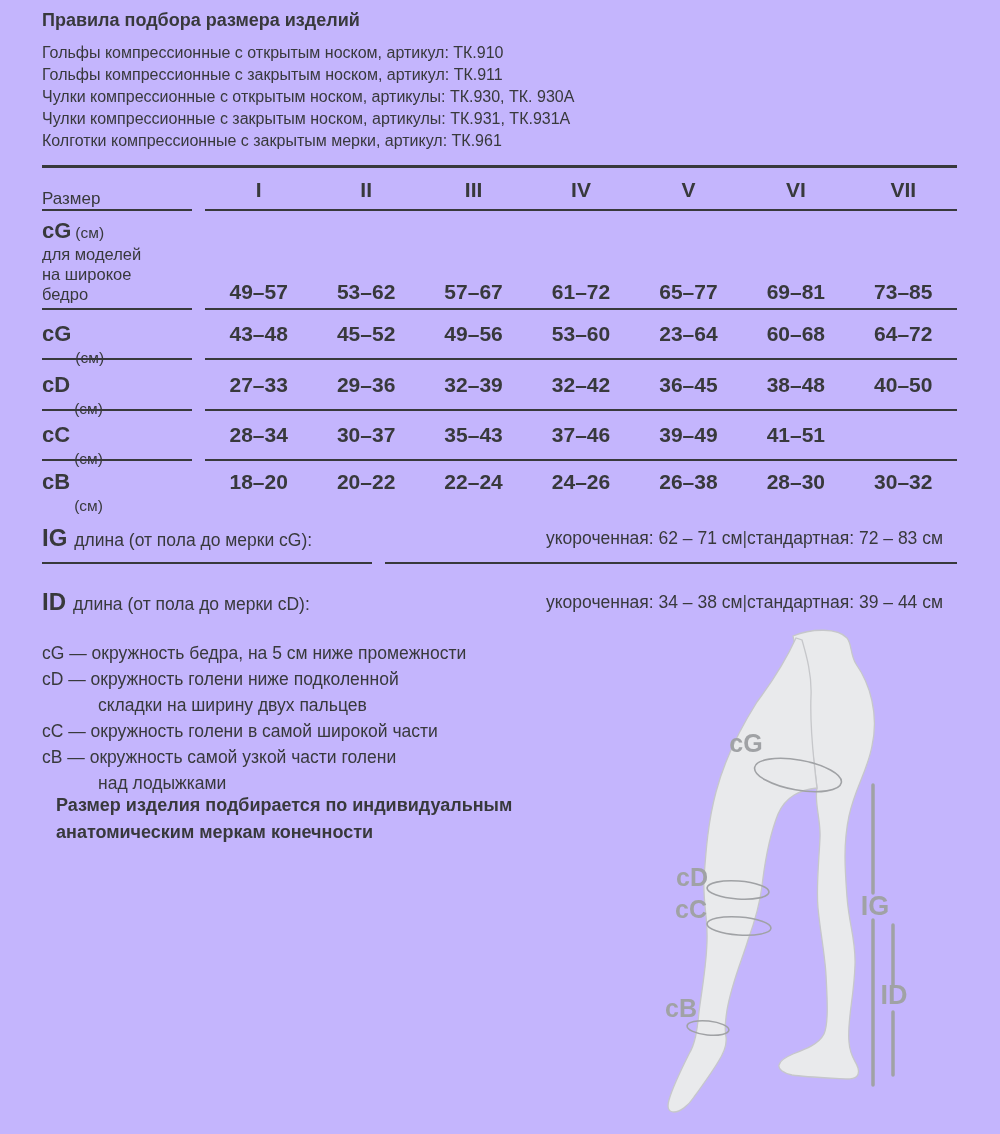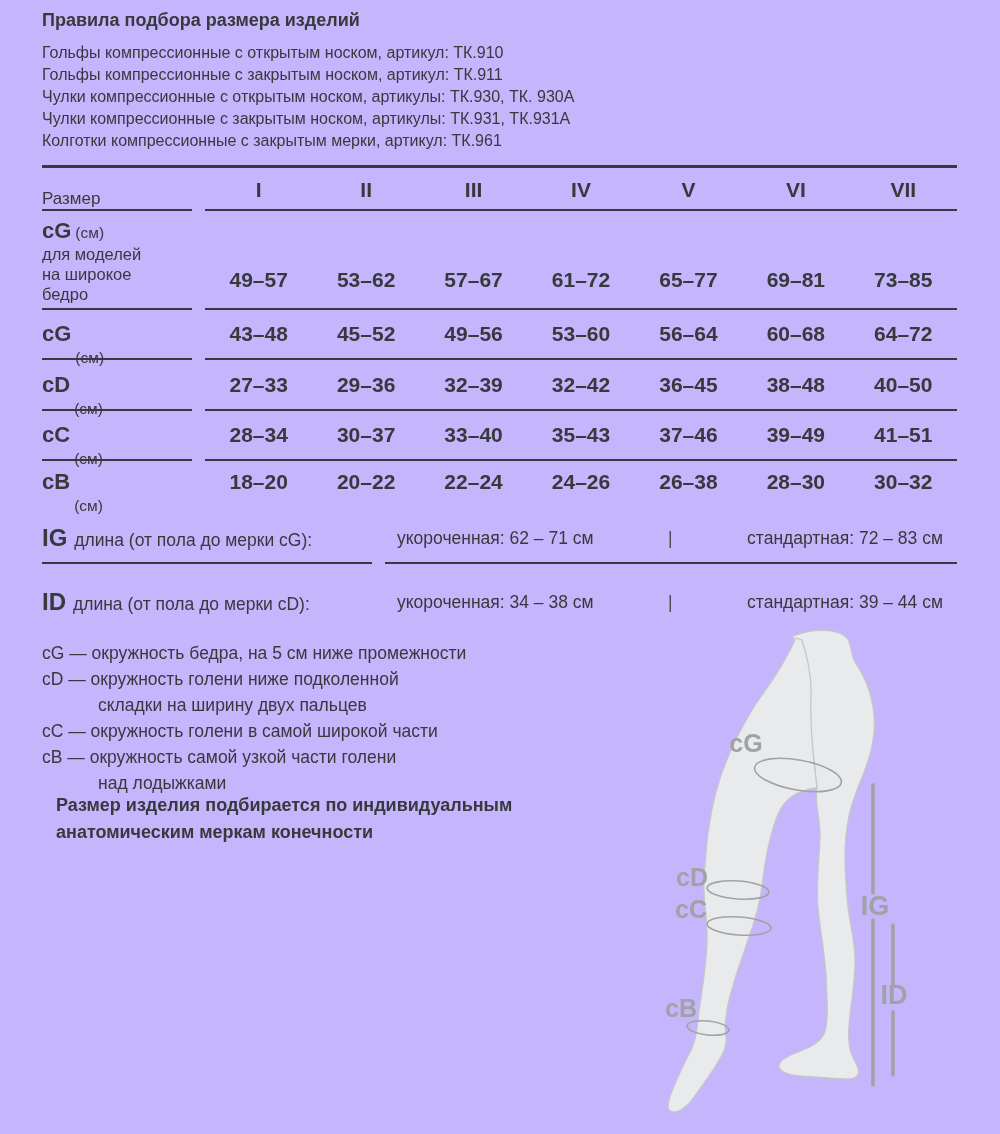--- a/index.html
+++ b/index.html
@@ -16,35 +16,35 @@
   .trow{display:flex;}
   .tlabel{width:150px;margin-right:13px;box-sizing:border-box;}
   .tvals{flex:1;display:grid;grid-template-columns:repeat(7,1fr);box-sizing:border-box;}
   .bb .tlabel,.bb .tvals{border-bottom:2px solid #38393c;}
   .tcell{text-align:center;font-weight:bold;font-size:21px;display:flex;align-items:center;justify-content:center;}
   .r-head{height:43px;}
   .r-head .tlabel{display:flex;align-items:flex-end;padding-bottom:0;font-size:17px;}
   .r-head .tcell{align-items:flex-end;padding-bottom:7px;}
   .r-tall{height:99px;}
   .r-tall .tlabel{padding-top:7px;}
-  .r-tall .tcell{align-items:flex-end;padding-bottom:16px;}
+  .r-tall .tcell{align-items:flex-end;padding-bottom:4px;}
   .r-mid{height:50px;}
   .r-mid .tlabel,.r-mid2 .tlabel,.r-last .tlabel{display:flex;align-items:center;}
   .r-mid2{height:51px;}
   .r-last{height:42px;}
   .rl-name{font-weight:bold;font-size:22px;}
   .rl-unit{font-size:15.5px;margin-left:4px;margin-top:48px;}
   .rl-sub{font-size:16.5px;line-height:20px;width:106px;}
 
   .lenrows{position:absolute;left:42px;top:512px;width:915px;}
   .len-row{display:flex;}
   .len-label{width:330px;margin-right:13px;box-sizing:border-box;height:52px;
     display:flex;align-items:baseline;gap:7px;padding-top:12px;}
   .len-vals{flex:1;box-sizing:border-box;height:52px;display:flex;align-items:baseline;
-    justify-content:space-between;padding:16px 14px 8px 12px;font-size:17.5px;}
+    justify-content:flex-end;padding:16px 14px 8px 12px;font-size:17.5px;}
   .len-row.bbl .len-label,.len-row.bbl .len-vals{border-bottom:2px solid #38393c;}
   .len-row.r2 .len-label{padding-top:24px;height:50px;}
   .len-row.r2 .len-vals{padding-top:28px;height:50px;}
   .len-name{font-weight:bold;font-size:24px;}
   .len-desc{font-size:17.5px;}
   .len-pipe{color:#4a4c4f;}
 
   .legend{position:absolute;left:42px;top:640px;font-size:17.5px;line-height:26px;}
   .legend .indent{margin-left:56px;}
   .note{position:absolute;left:56px;top:792px;font-size:18px;font-weight:bold;line-height:27px;}
@@ -102,21 +102,21 @@
     <div class="trow r-mid bb">
       <div class="tlabel">
           <span class="rl-name">cG</span>
           <span class="rl-unit">(см)</span>
         </div>
       <div class="tvals">
         <div class="tcell">43–48</div>
         <div class="tcell">45–52</div>
         <div class="tcell">49–56</div>
         <div class="tcell">53–60</div>
-        <div class="tcell">56–64</div>
+        <div class="tcell">23–64</div>
         <div class="tcell">60–68</div>
         <div class="tcell">64–72</div>
       </div>
     </div>
 
     <div class="trow r-mid2 bb">
       <div class="tlabel">
           <span class="rl-name">cD</span>
           <span class="rl-unit">(см)</span>
         </div>
@@ -132,21 +132,20 @@
     </div>
 
     <div class="trow r-mid bb">
       <div class="tlabel">
           <span class="rl-name">cC</span>
           <span class="rl-unit">(см)</span>
         </div>
       <div class="tvals">
         <div class="tcell">28–34</div>
         <div class="tcell">30–37</div>
-        <div class="tcell">33–40</div>
         <div class="tcell">35–43</div>
         <div class="tcell">37–46</div>
         <div class="tcell">39–49</div>
         <div class="tcell">41–51</div>
       </div>
     </div>
 
     <div class="trow r-last">
       <div class="tlabel">
           <span class="rl-name">cB</span>

